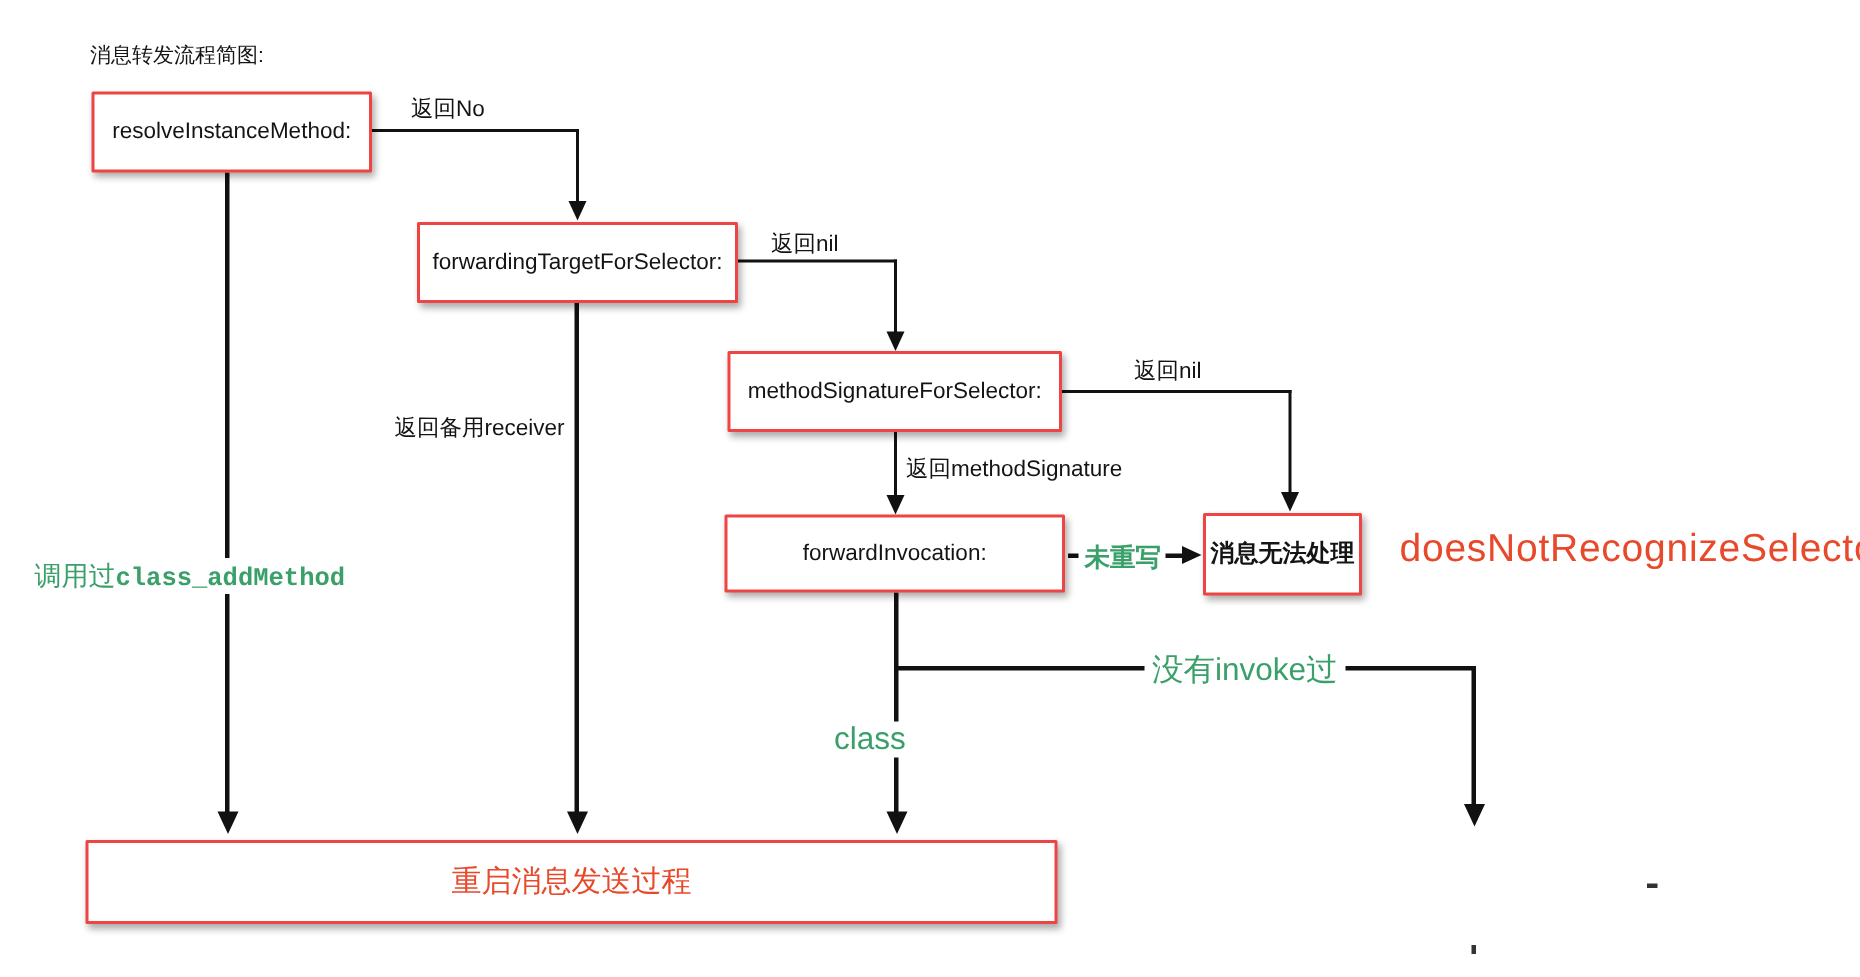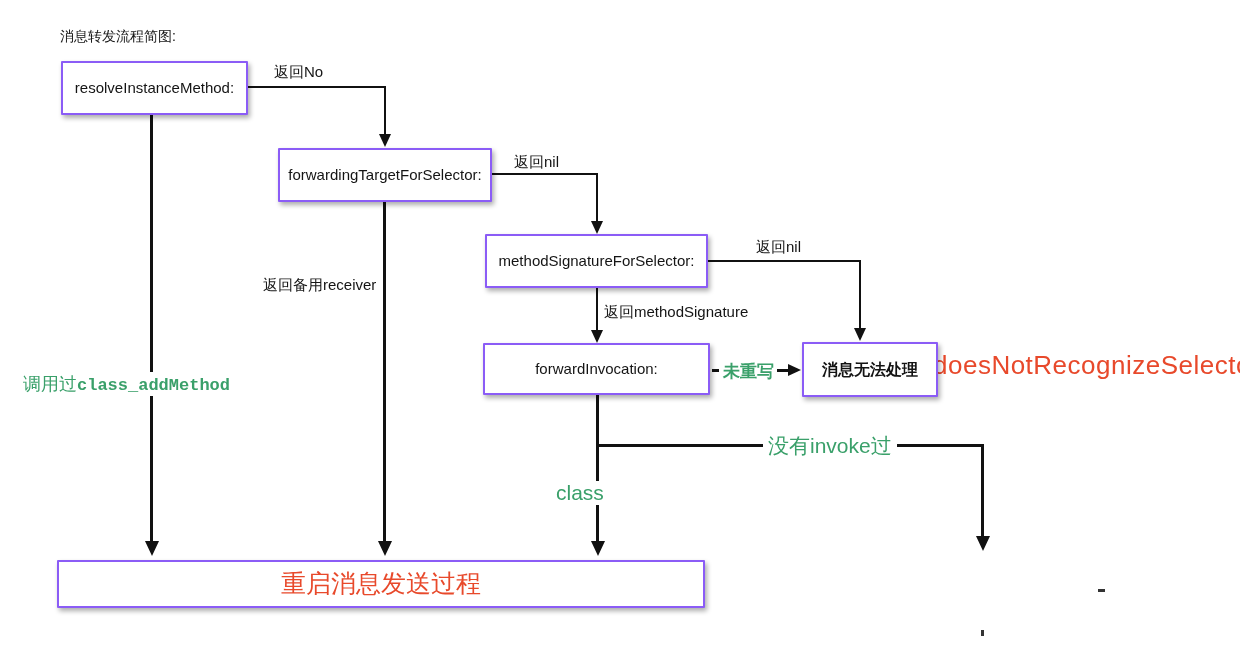--- a/index.html
+++ b/index.html
@@ -2,21 +2,21 @@
 <html><head>
 <meta charset="utf-8">
 <style>
   html,body{margin:0;padding:0;background:#ffffff;}
   #canvas{
     position:relative;width:1240px;height:651px;background:#ffffff;overflow:hidden;
     font-family:"Liberation Sans","DejaVu Sans",sans-serif;
   }
   .node{
     position:absolute;box-sizing:border-box;background:#ffffff;
-    border:2px solid #8b5cf6;box-shadow:2px 3px 5px rgba(0,0,0,0.33);
+    border:2px solid #ef4444;box-shadow:2px 3px 5px rgba(0,0,0,0.33);
     display:flex;align-items:center;justify-content:center;text-align:center;
     font-size:15px;color:#141414;border-radius:1px;line-height:1.25;
   }
   .h-line,.v-line{position:absolute;background:#111111;}
   .tri-down{position:absolute;width:0;height:0;border-left:7px solid transparent;border-right:7px solid transparent;border-top:15px solid #111111;}
   .tri-down-s{position:absolute;width:0;height:0;border-left:6px solid transparent;border-right:6px solid transparent;border-top:13px solid #111111;}
   .tri-right{position:absolute;width:0;height:0;border-top:6px solid transparent;border-bottom:6px solid transparent;border-left:13px solid #111111;}
   .edge-label{position:absolute;font-size:15px;font-weight:normal;color:#141414;white-space:nowrap;}
   .green{color:#3aa06a;}
   .red{color:#e8492b;}
@@ -84,25 +84,25 @@
   </div>
 
   <div class="node" style="left:485px;top:234px;width:223px;height:54px;">
     <span>methodSignatureForSelector:</span>
   </div>
 
   <div class="node" style="left:483px;top:343px;width:227px;height:52px;">
     <span>forwardInvocation:</span>
   </div>
 
-  <div class="node" style="left:802px;top:342px;width:136px;height:55px;font-weight:bold;font-size:16px;">
+  <div class="node" style="left:802px;top:342px;width:106px;height:55px;font-weight:bold;font-size:16px;">
     <span>消息无法处理</span>
   </div>
 
-  <div class="node red" style="left:57px;top:560px;width:648px;height:48px;font-size:25px;color:#e8492b;">
+  <div class="node red" style="left:57px;top:560px;width:648px;height:56px;font-size:20px;color:#e8492b;">
     <span>重启消息发送过程</span>
   </div>
 
 
   <div class="tick" style="left:1098px;top:589px;width:7px;height:3px;"></div>
   <div class="tick" style="left:981px;top:630px;width:3px;height:6px;"></div>
 
 </div>
 
 </body></html>

